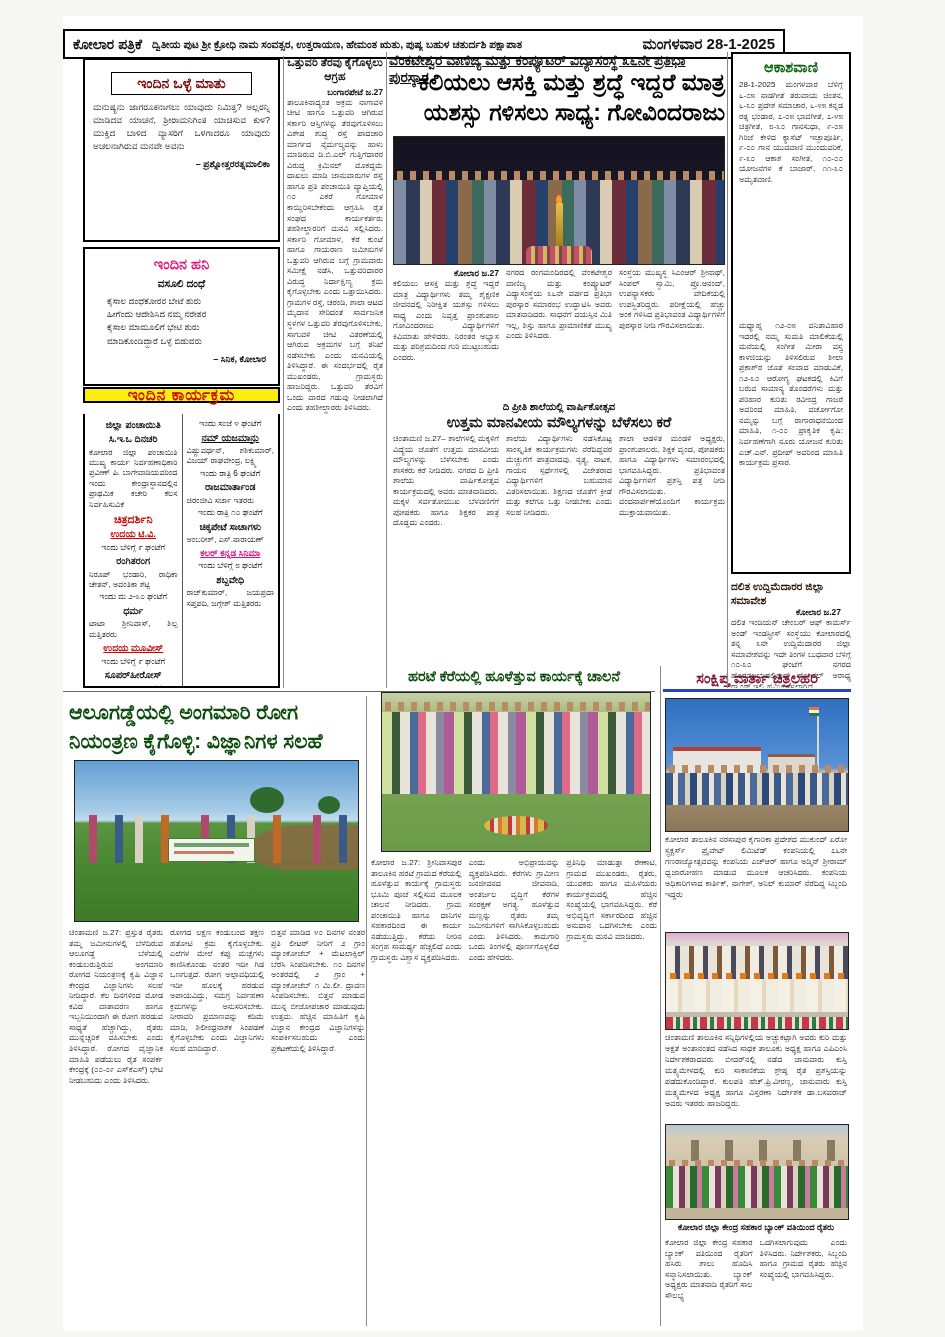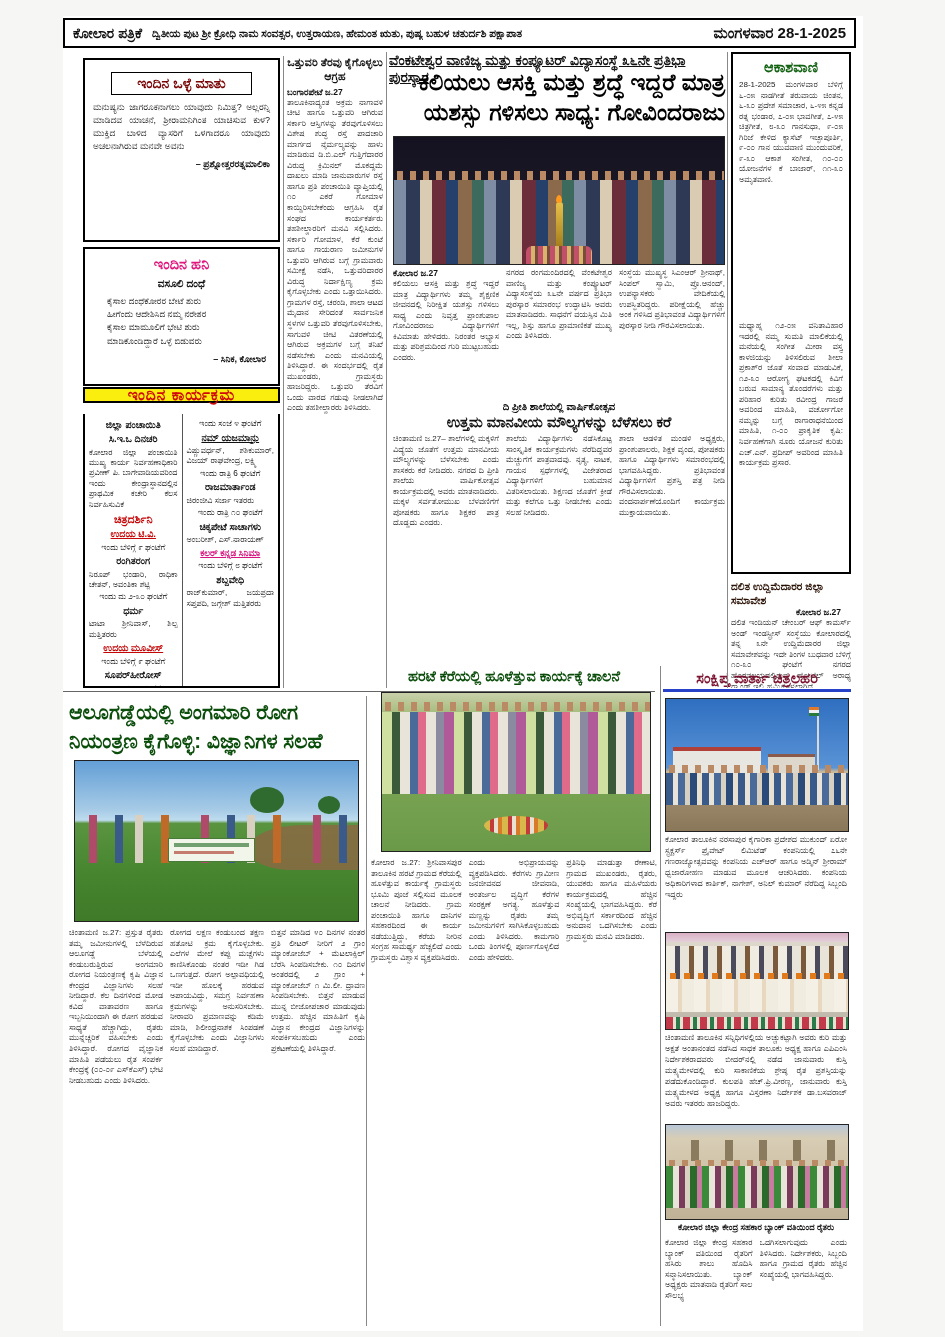--- a/index.html
+++ b/index.html
@@ -1,27 +1,27 @@
 <!DOCTYPE html>
 <html><head>
 <meta charset="utf-8">
 <style>
   html,body{margin:0;padding:0;}
   body{width:945px;height:1337px;background:#f6f6f4;font-family:"Liberation Sans","DejaVu Sans",sans-serif;color:#111;position:relative;}
   .page{position:absolute;left:63px;top:16px;width:800px;height:1315px;background:#fff;}
   .abs{position:absolute;}
   
-  .hdr{left:0;top:2px;width:793px;height:30px;border:2px solid #000;display:flex;align-items:center;gap:10px;padding:0 8px;box-sizing:border-box;background:#fff;}
+  .hdr{left:0;top:13px;width:722px;height:30px;border:2px solid #000;display:flex;align-items:center;gap:10px;padding:0 8px;box-sizing:border-box;background:#fff;}
   .hdr .mast{font-weight:bold;font-size:14px;white-space:nowrap;}
   .hdr .pan{font-size:10.5px;font-weight:bold;flex:1;white-space:nowrap;overflow:hidden;}
   .hdr .date{font-weight:bold;font-size:15px;white-space:nowrap;}
   
   .box{border:2px solid #000;box-sizing:border-box;background:#fff;}
   .tiny{font-size:8px;line-height:1.32;text-align:justify;color:#1c1c1c;overflow:hidden;}
-  .dl{font-weight:bold;text-align:left;font-size:8.5px;}
+  .dl{font-weight:bold;text-align:right;font-size:8.5px;}
   .vrule{width:1px;background:#888;}
   .hrule{height:1px;background:#666;}
   
   .gw{left:20px;top:42px;width:197px;height:184px;padding:10px 8px;}
   .gw .t{border:1.5px solid #000;margin:2px 18px 6px;text-align:center;font-weight:bold;font-size:14px;color:#7a0505;padding:2px 0;}
   .gw .b{font-size:9px;line-height:1.45;text-align:justify;}
   .sign{text-align:right;font-weight:bold;font-size:9px;margin-top:6px;}
   .hani{left:20px;top:231px;width:197px;height:139px;padding:4px 12px;}
   .hani .t{text-align:center;font-weight:bold;font-size:14.5px;color:#e0187e;margin:3px 0 4px;}
   .hani .st{text-align:center;font-weight:bold;font-size:10.5px;margin-bottom:5px;}

